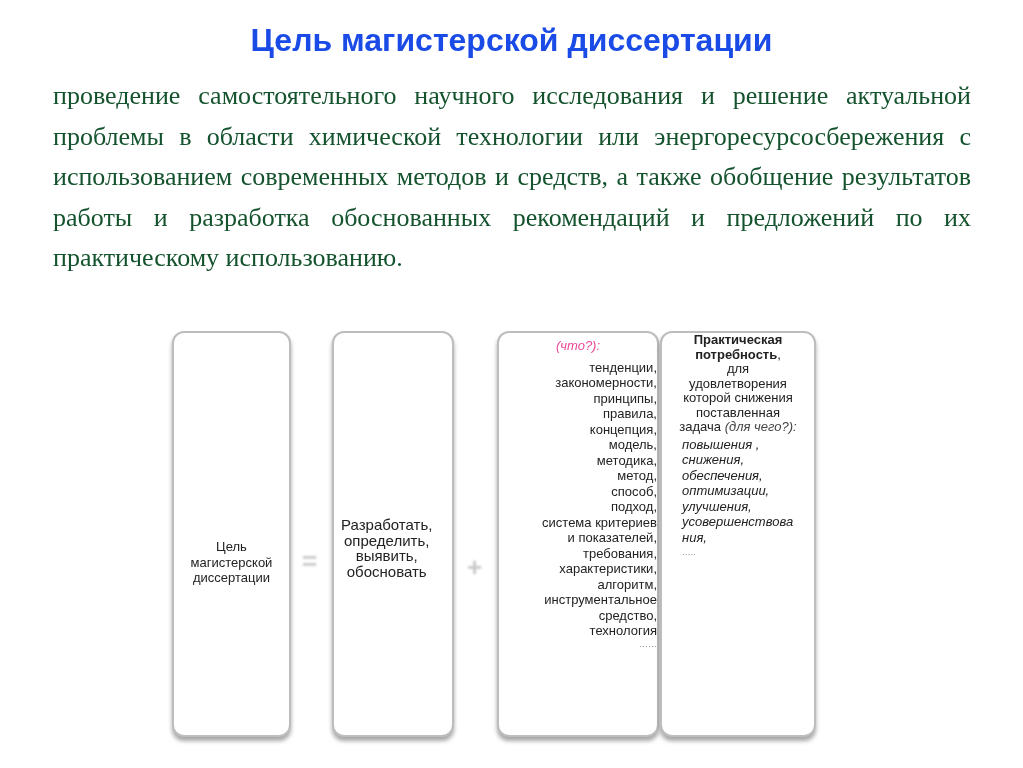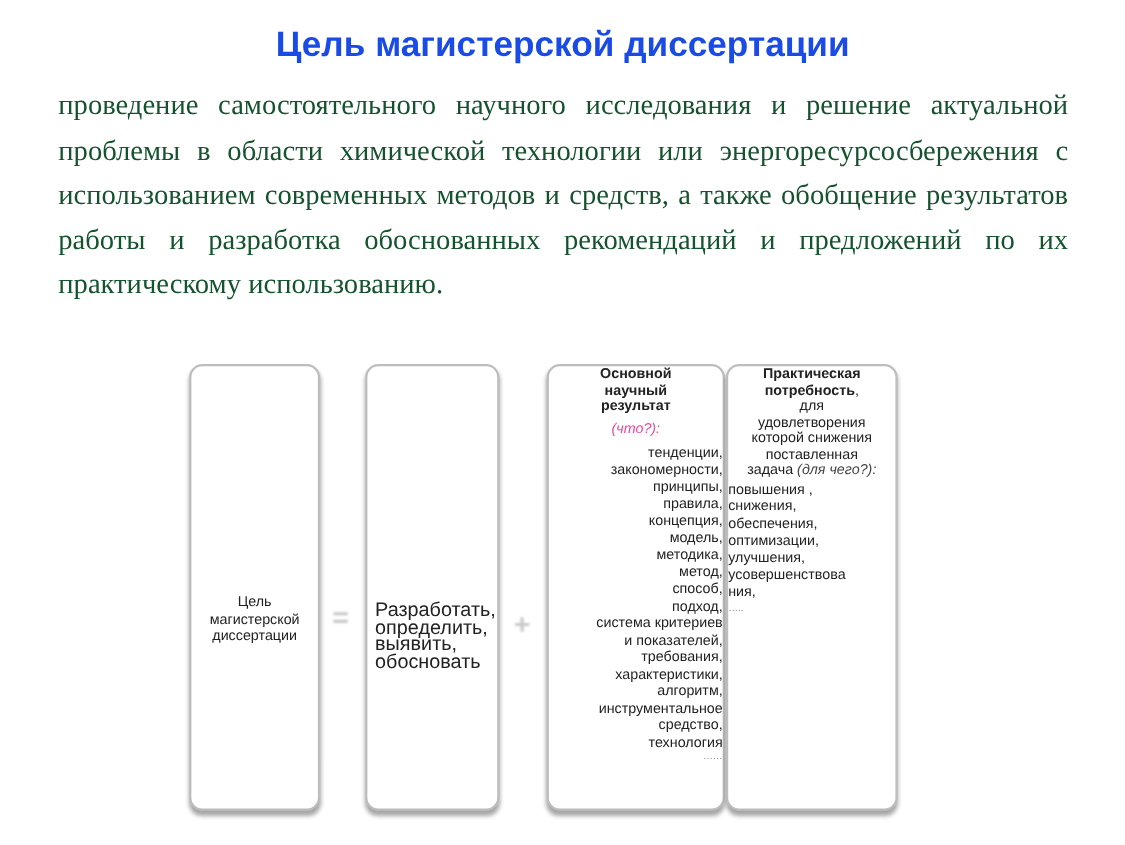--- a/index.html
+++ b/index.html
@@ -47,36 +47,31 @@
   <div class="center-block" style="top:206px;">
     <div>Цель</div>
     <div>магистерской</div>
     <div>диссертации</div>
   </div>
 </div>
 
 <div class="op" style="left:302px; top:546px;">=</div>
 
 <div class="box" id="box2">
-  <div style="position:absolute; left:7px; top:214px; font-size:18px;">
+  <div style="position:absolute; left:7px; top:184px; font-size:15px;text-align:center;">
     <div>Разработать,</div>
     <div>определить,</div>
     <div>выявить,</div>
     <div>обосновать</div>
   </div>
 </div>
 
 <div class="op" style="left:467px; top:552px;">+</div>
 
 <div class="box" id="box3">
-  <div class="hdr" style="margin-top:0px; line-height:14.5px;">
-    <div>Основной</div>
-    <div>научный</div>
-    <div>результат</div>
-  </div>
   <div class="ital" style="text-align:center; margin-top:5px; color:#ec4899;">(что?):</div>
   <div class="list" style="margin-top:6px; padding-left:9px;">
     <div>тенденции,</div>
     <div>закономерности,</div>
     <div>принципы,</div>
     <div>правила,</div>
     <div>концепция,</div>
     <div>модель,</div>
     <div>методика,</div>
     <div>метод,</div>
@@ -99,21 +94,21 @@
 <div class="box" id="box4">
   <div style="text-align:center; line-height:14.5px; margin-top:0px;">
     <div class="hdr">Практическая</div>
     <div><span class="hdr">потребность</span><span>,</span></div>
     <div>для</div>
     <div>удовлетворения</div>
     <div>которой снижения</div>
     <div>поставленная</div>
     <div><span>задача</span> <span class="ital" style="color:#444;">(для чего?):</span></div>
   </div>
-  <div style="padding-left:0; margin-top:2px;">
+  <div style="padding-left:20px; margin-top:2px;font-style:italic;">
     <div>повышения ,</div>
     <div>снижения,</div>
     <div>обеспечения,</div>
     <div>оптимизации,</div>
     <div>улучшения,</div>
     <div>усовершенствова</div>
     <div>ния,</div>
     <div class="grey" style="font-size:9px;">…..</div>
   </div>
 </div>

